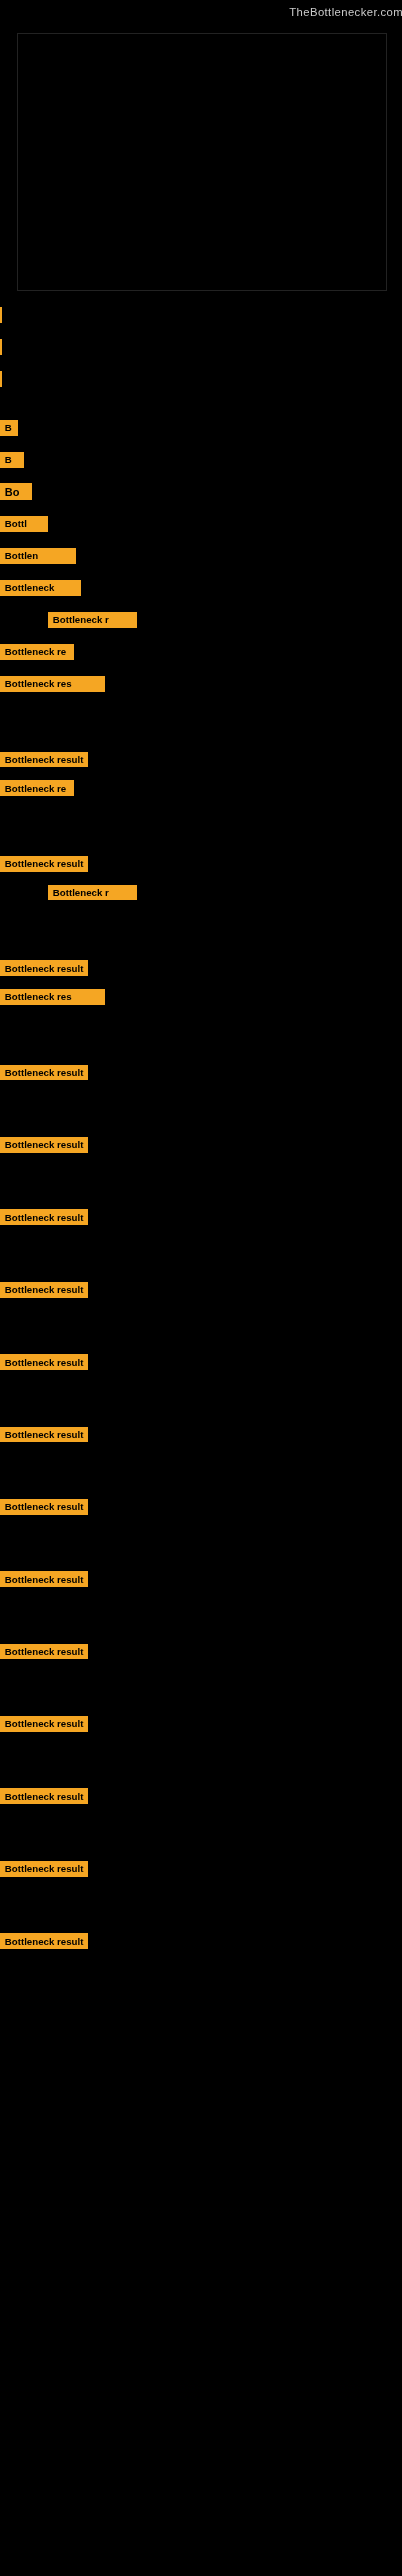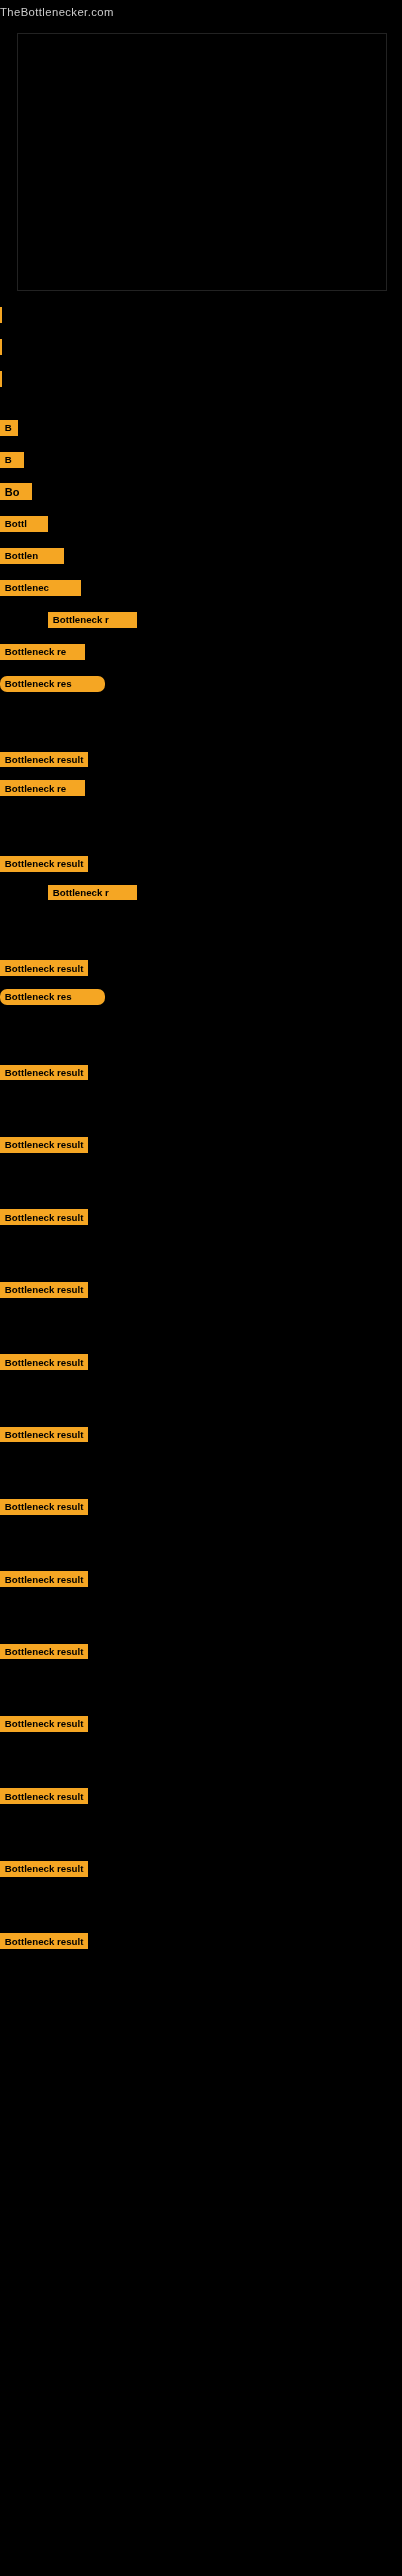--- a/index.html
+++ b/index.html
@@ -8,21 +8,21 @@
       width: 403px;
       min-height: 2576px;
       font-family: Arial, sans-serif;
       position: relative;
       overflow-x: hidden;
     }
 
     .site-title {
       color: #ccc;
       font-size: 11.3px;
-      text-align: left;
+      text-align: right;
       padding: 6.4px 0;
       letter-spacing: 0.4px;
     }
 
     .chart-area {
       width: 370px;
       height: 258px;
       margin: 8px auto;
       background: #000;
       border: 0.8px solid #222;
@@ -53,25 +53,25 @@
       white-space: nowrap;
       display: inline-block;
     }
 
     
     .item-w1  .bottleneck-label { width: 17.7px; overflow: hidden; font-size: 0; }
     .item-w1  .bottleneck-label::after { content: 'B'; font-size: 9.7px; font-weight: bold; }
     .item-w2  .bottleneck-label { width: 24px; overflow: hidden; }
     .item-w3  .bottleneck-label { width: 32px; overflow: hidden; font-size: 11px; }
     .item-w4  .bottleneck-label { width: 48px; overflow: hidden; }
-    .item-w5  .bottleneck-label { width: 64px; overflow: hidden; }
+    .item-w5  .bottleneck-label { width: 76px; overflow: hidden; }
     .item-w6  .bottleneck-label { width: 81px; overflow: hidden; }
     .item-w7  .bottleneck-label { width: 89px; overflow: hidden; margin-left: 48px; }
-    .item-w8  .bottleneck-label { width: 85px; overflow: hidden; }
-    .item-w9  .bottleneck-label { width: 105px; overflow: hidden; border-radius: 7px; }
+    .item-w8  .bottleneck-label { width: 74px; overflow: hidden; }
+    .item-w9  .bottleneck-label { width: 105px; overflow: hidden; }
     .item-full .bottleneck-label { width: auto; margin-top: 47px; }
 
     .page-wrapper {
       position: relative;
     }
 
     .vertical-bar {
       position: absolute;
       left: 0;
       width: 2.4px;
@@ -105,21 +105,21 @@
       <div class="bottleneck-item item-w3">
         <span class="bottleneck-label">Bo</span>
       </div>
       <div class="bottleneck-item item-w4">
         <span class="bottleneck-label">Bottl</span>
       </div>
       <div class="bottleneck-item item-w5">
         <span class="bottleneck-label">Bottlen</span>
       </div>
       <div class="bottleneck-item item-w6">
-        <span class="bottleneck-label">Bottlenec</span>
+        <span class="bottleneck-label">Bottleneck</span>
       </div>
       <div class="bottleneck-item item-w7">
         <span class="bottleneck-label">Bottleneck r</span>
       </div>
       <div class="bottleneck-item item-w8">
         <span class="bottleneck-label">Bottleneck re</span>
       </div>
       <div class="bottleneck-item item-w9">
         <span class="bottleneck-label">Bottleneck res</span>
       </div>

